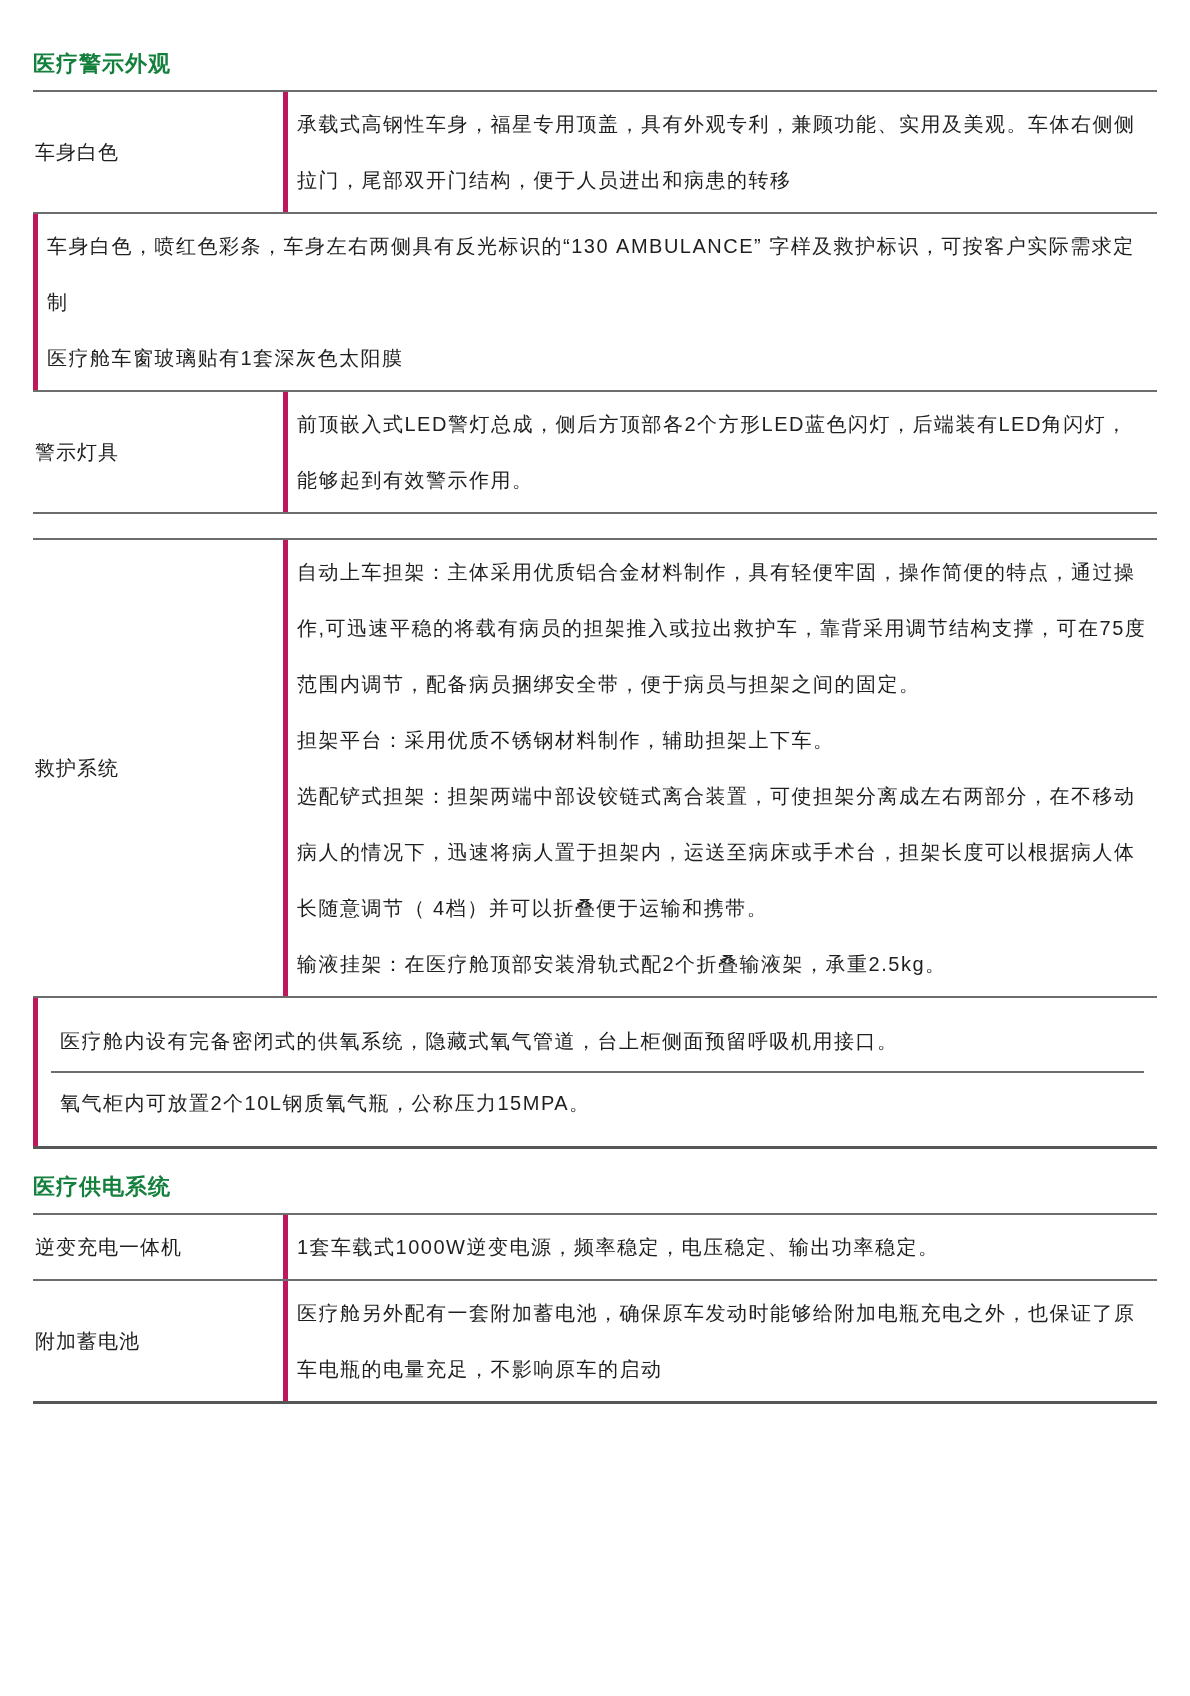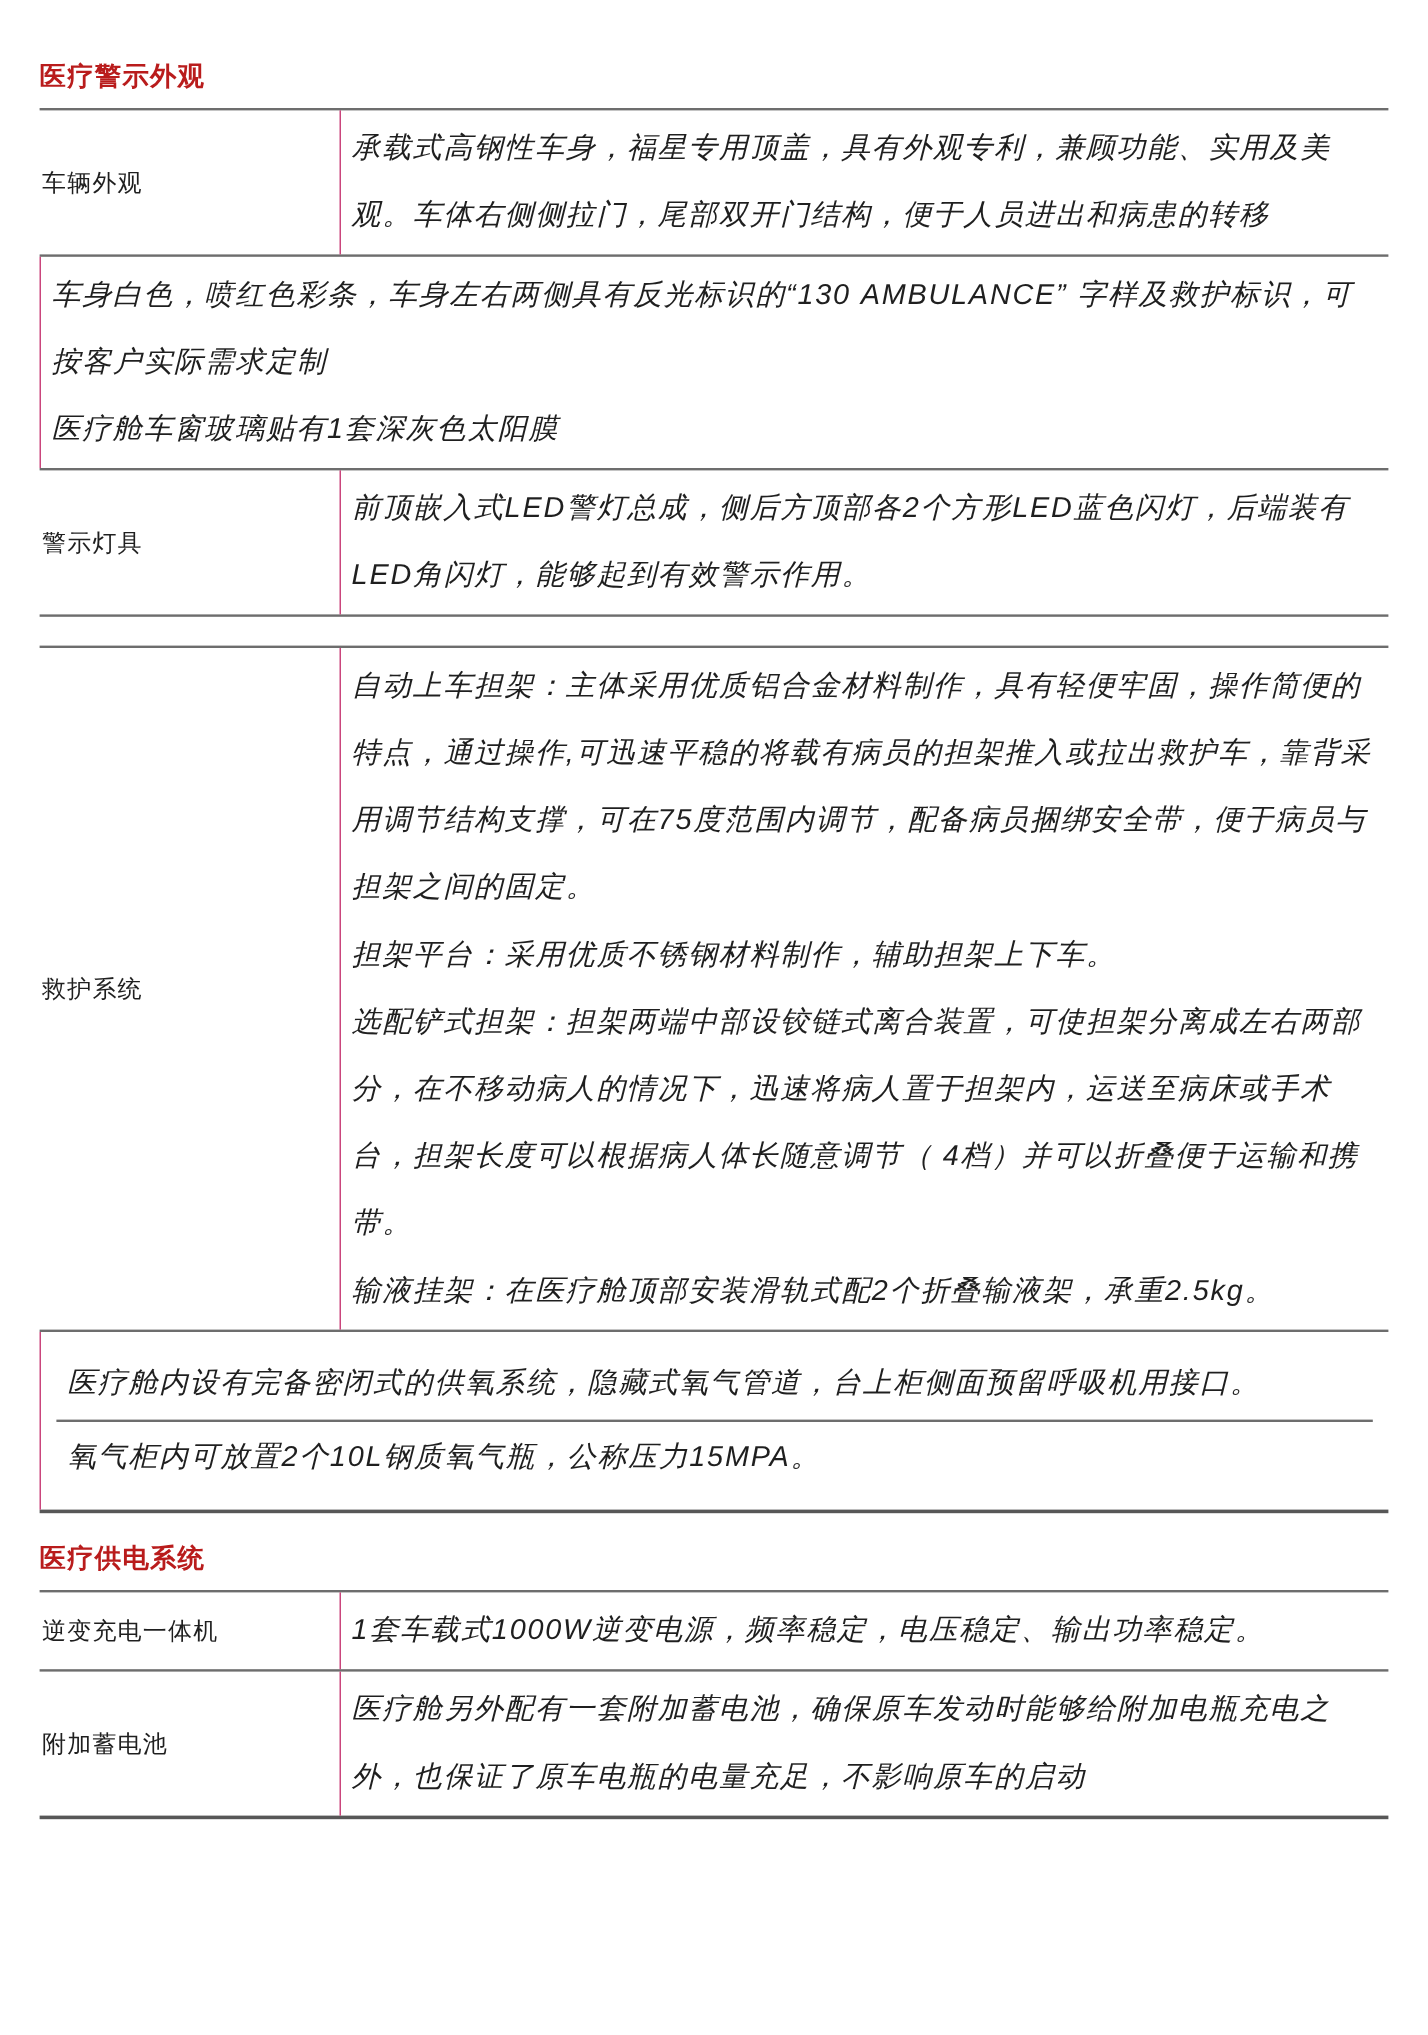--- a/index.html
+++ b/index.html
@@ -5,62 +5,61 @@
   html,body{margin:0;padding:0;}
   body{
     width:1190px;height:1696px;background:#ffffff;
     font-family:"Liberation Sans",sans-serif;
     color:#1f1f1f;
     -webkit-font-smoothing:antialiased;
   }
   .doc{padding:50px 33px 0 33px;box-sizing:border-box;}
   .section{margin:0 0 24px 0;}
   .section-title{
-    font-size:22px;font-weight:700;color:#b91c1c;
+    font-size:22px;font-weight:700;color:#15803d;
     letter-spacing:1px;line-height:28px;
     margin:0 0 12px 0;
   }
   .spec-table{border-top:2px solid #6d6d6d;}
   .spec-row{
     display:flex;align-items:stretch;
     border-bottom:2px solid #6d6d6d;
   }
   .spec-table.thick-bottom .spec-row:last-child{
     border-bottom:3px solid #575757;
   }
   .label-cell{
     flex:0 0 250px;width:250px;box-sizing:border-box;
     display:flex;align-items:center;
     font-size:20px;letter-spacing:1px;
     padding:4px 10px 4px 2px;
   }
   .content-cell{
     flex:1 1 auto;min-width:0;box-sizing:border-box;
-    border-left:1px solid #be185d;
-    font-size:24px;line-height:56px;letter-spacing:1.5px;
+    border-left:5px solid #be185d;
+    font-size:20px;line-height:56px;letter-spacing:1.5px;
     padding:4px 8px 4px 9px;
-    font-style:italic;
   }
   .content-cell.no-pad{padding:13px;}
   .para{margin:0;}
   .subrow{
     padding:2px 8px 2px 9px;line-height:56px;
   }
   .subrow + .subrow{border-top:2px solid #6d6d6d;}
 </style>
 </head>
 <body>
 
 <div class="doc">
 
   <div class="section">
     <h2 class="section-title">医疗警示外观</h2>
     <div class="spec-table">
       <div class="spec-row">
-        <div class="label-cell">车辆外观</div>
+        <div class="label-cell">车身白色</div>
         <div class="content-cell">
           <div class="para">承载式高钢性车身，福星专用顶盖，具有外观专利，兼顾功能、实用及美观。车体右侧侧拉门，尾部双开门结构，便于人员进出和病患的转移</div>
         </div>
       </div>
       <div class="spec-row">
         <div class="content-cell">
           <div class="para">车身白色，喷红色彩条，车身左右两侧具有反光标识的“130 AMBULANCE” 字样及救护标识，可按客户实际需求定制</div>
           <div class="para">医疗舱车窗玻璃贴有1套深灰色太阳膜</div>
         </div>
       </div>

